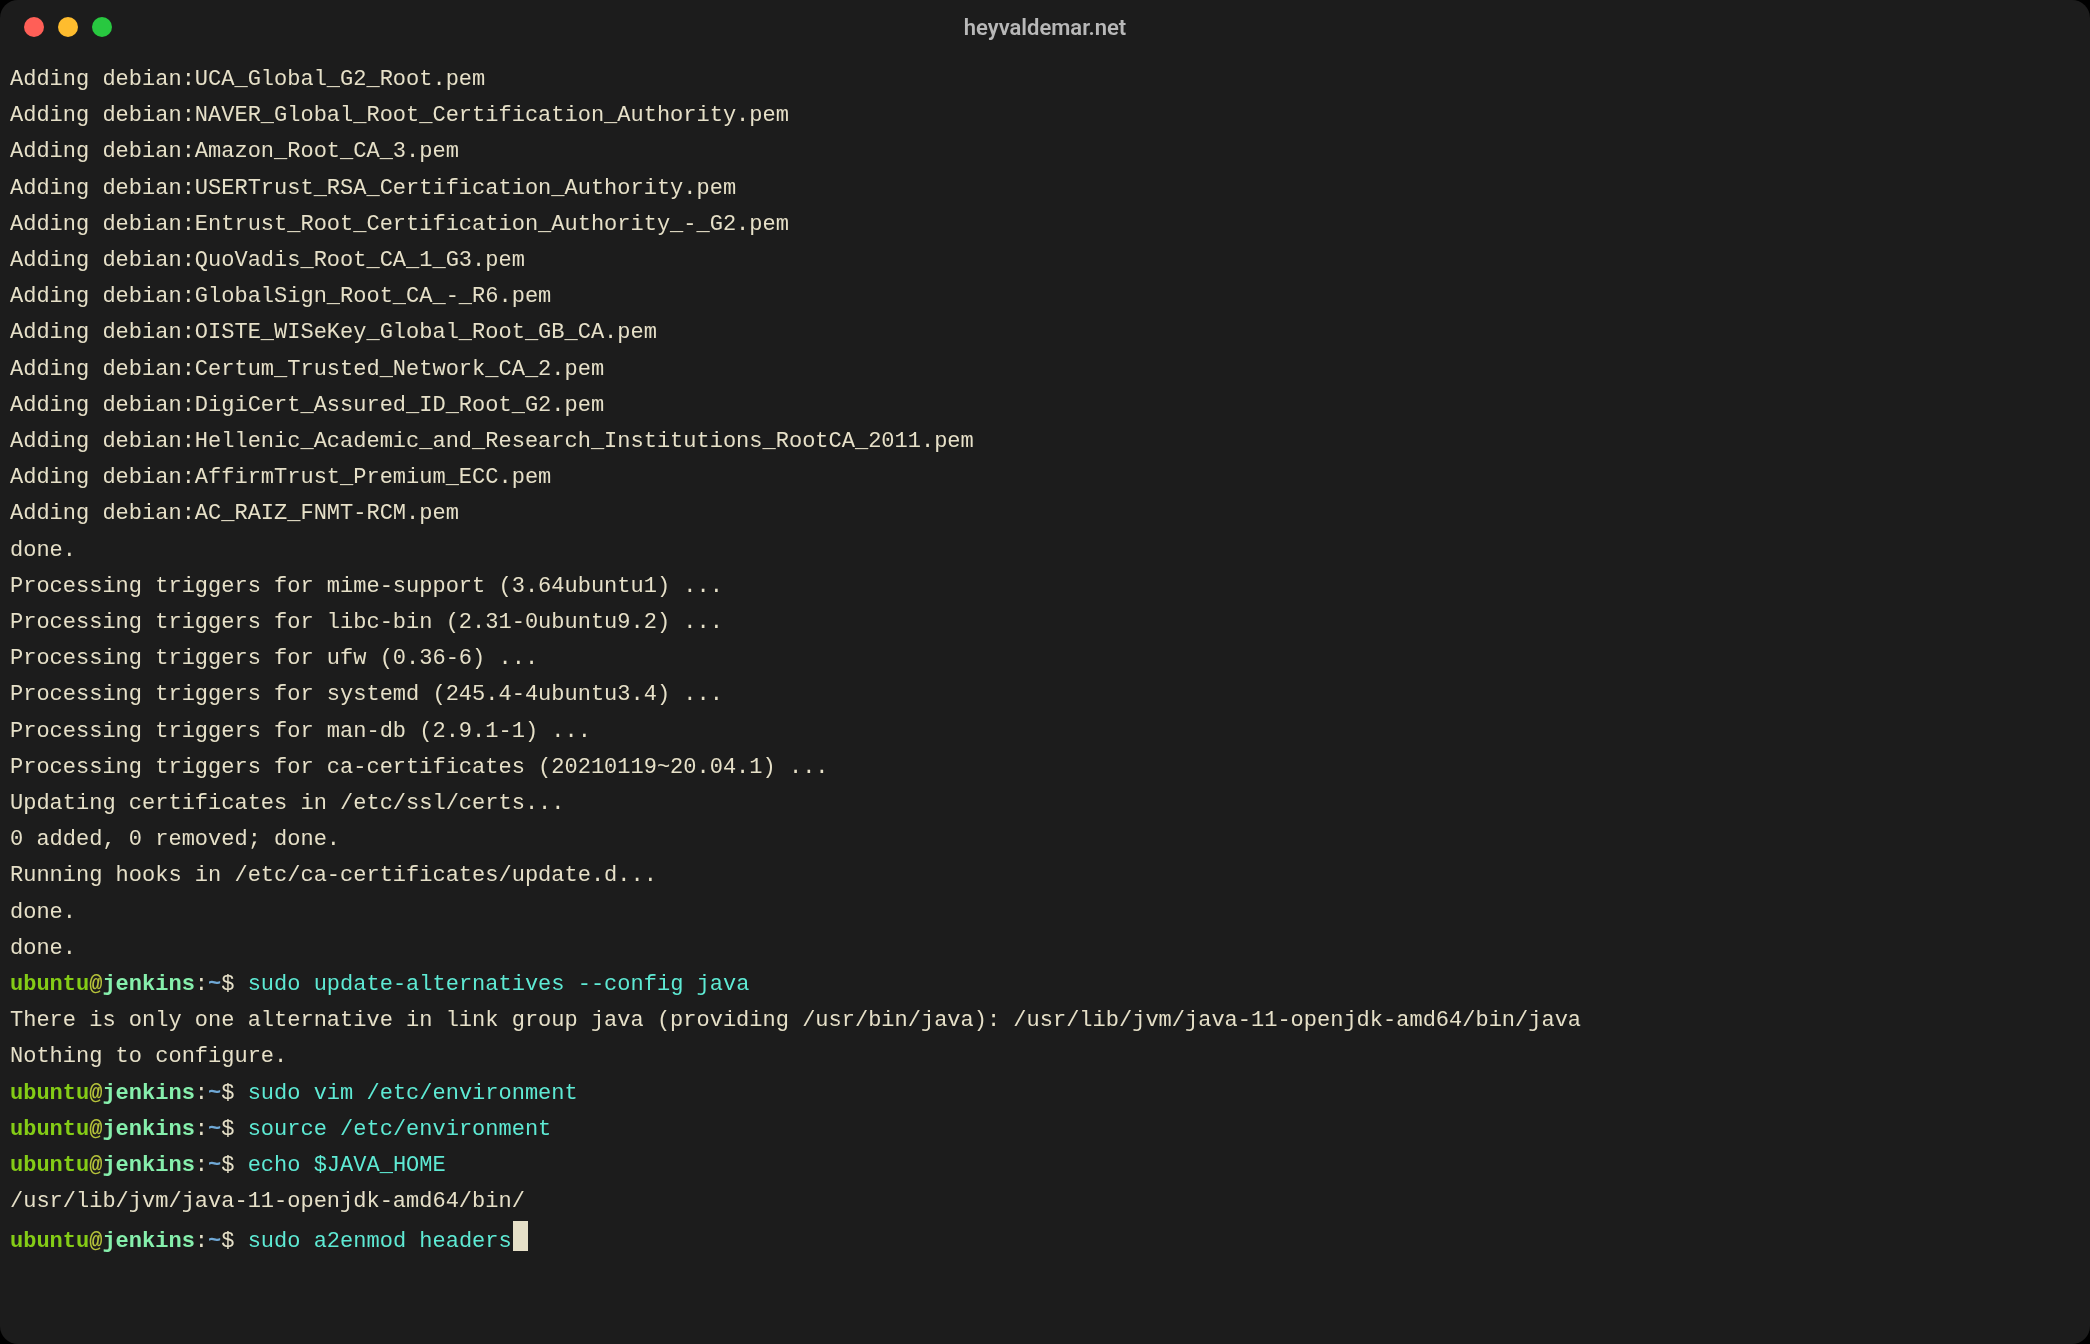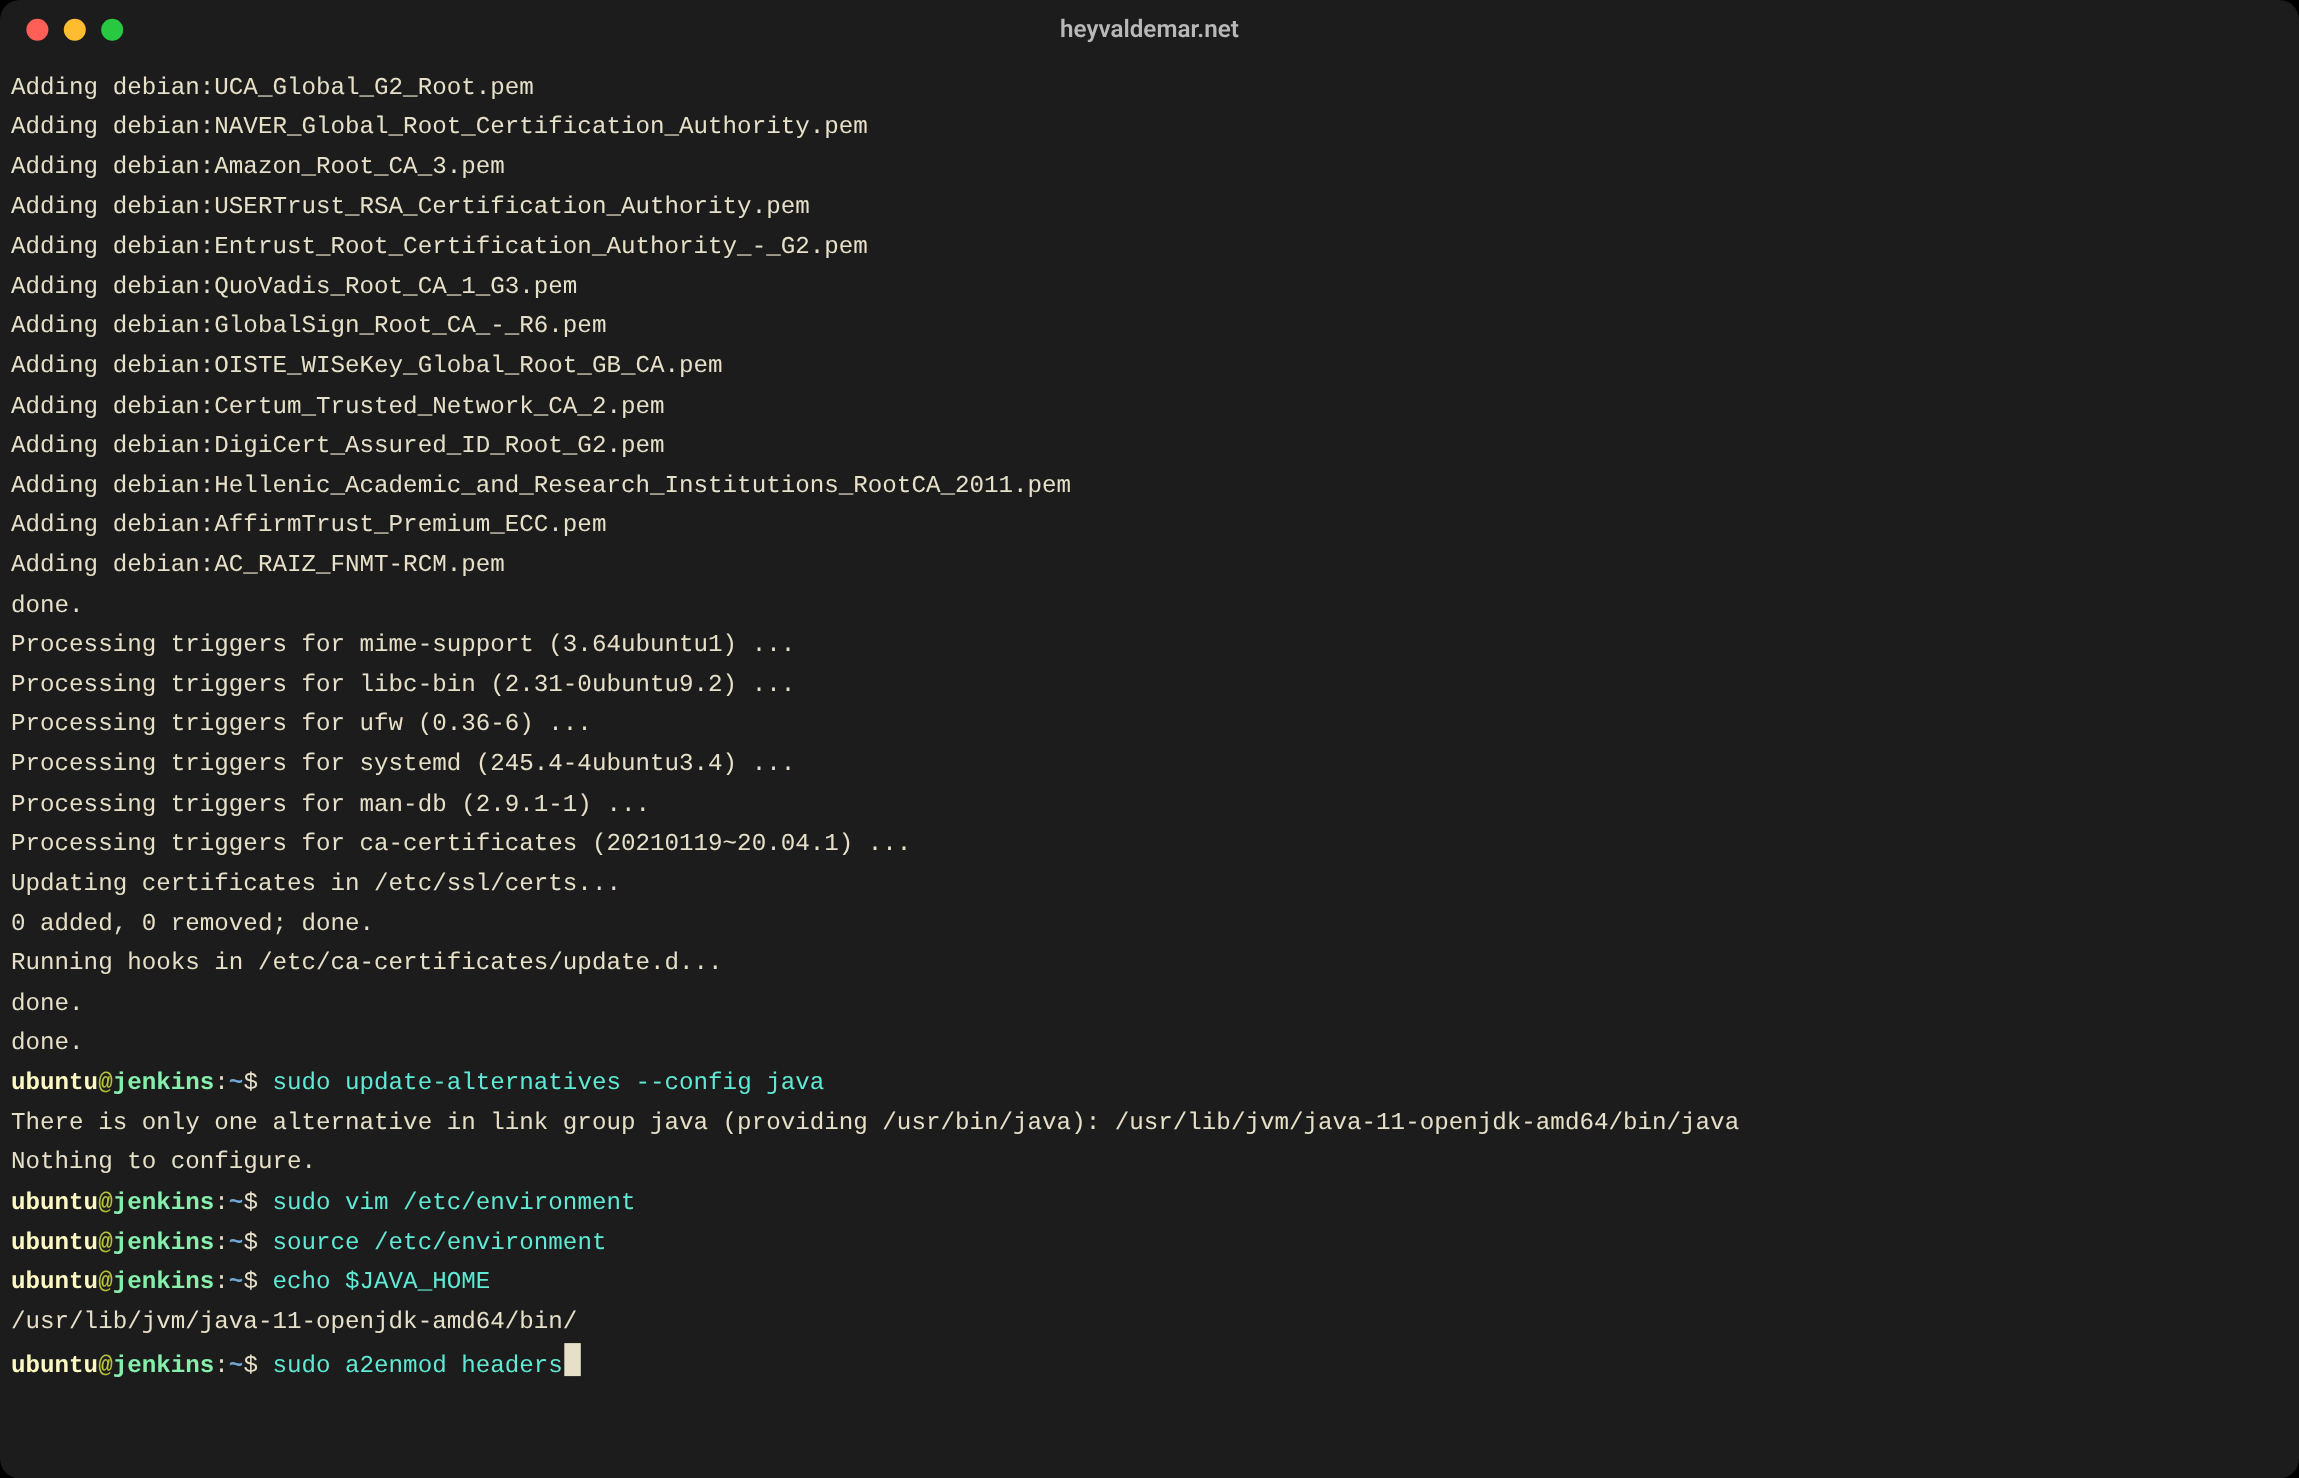--- a/index.html
+++ b/index.html
@@ -53,21 +53,21 @@
   }
   .term {
     padding: 8px 10px 10px 10px;
     color: #e6e0c8;
     font-size: 22px;
     line-height: 36.2px;
     white-space: pre;
     letter-spacing: 0px;
   }
   .line { white-space: pre; }
-  .user   { color:#fef9c3; font-weight:700; }
+  .user   { color:#84cc16; font-weight:700; }
   .host   { color:#86efac; font-weight:700; }
   .at     { color:#b5c23a; font-weight:700; }
   .colon  { color:#e6e0c8; }
   .path   { color:#6fa8d6; font-weight:700; }
   .dollar { color:#e6e0c8; }
   .cmd    { color:#5eead4; }
   .out    { color:#e6e0c8; }
   .cursor {
     display:inline-block;
     width: 15px;

